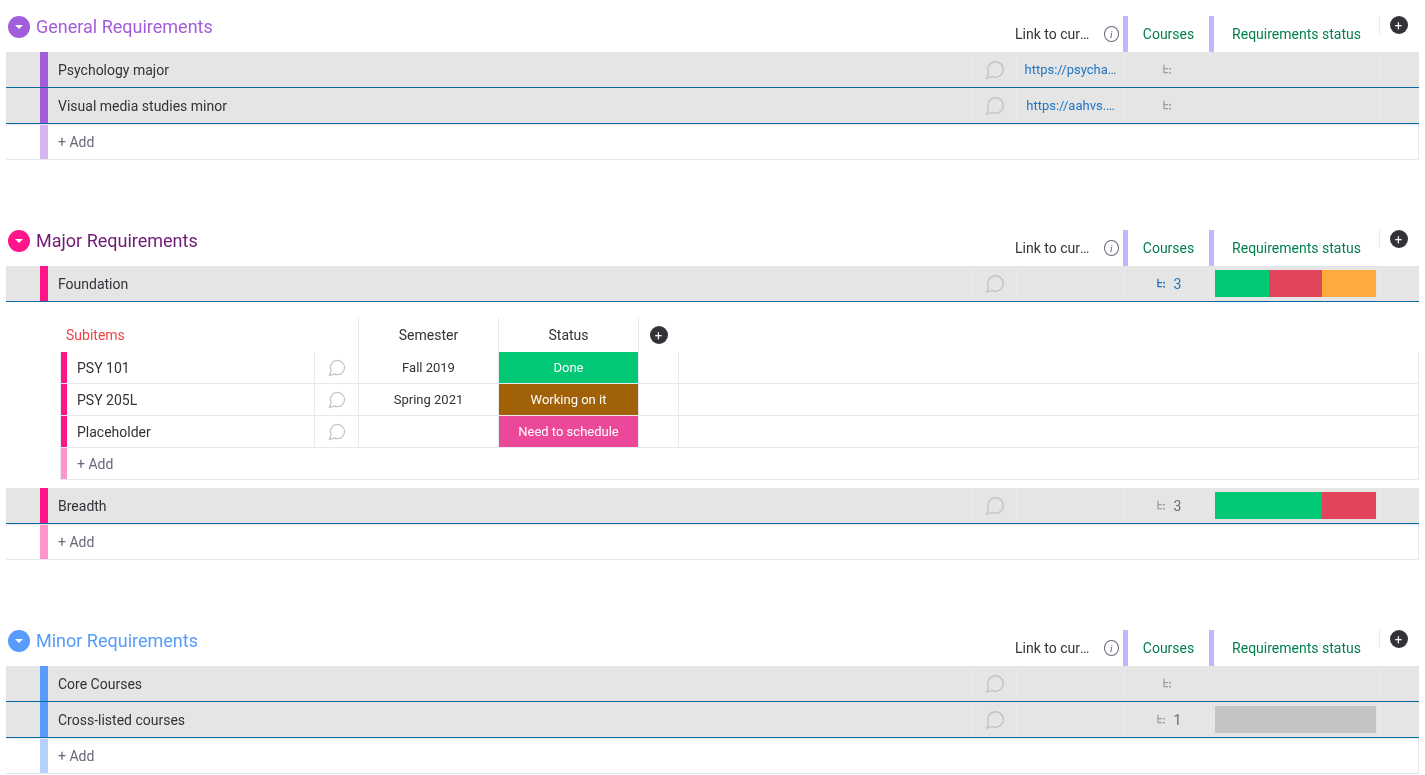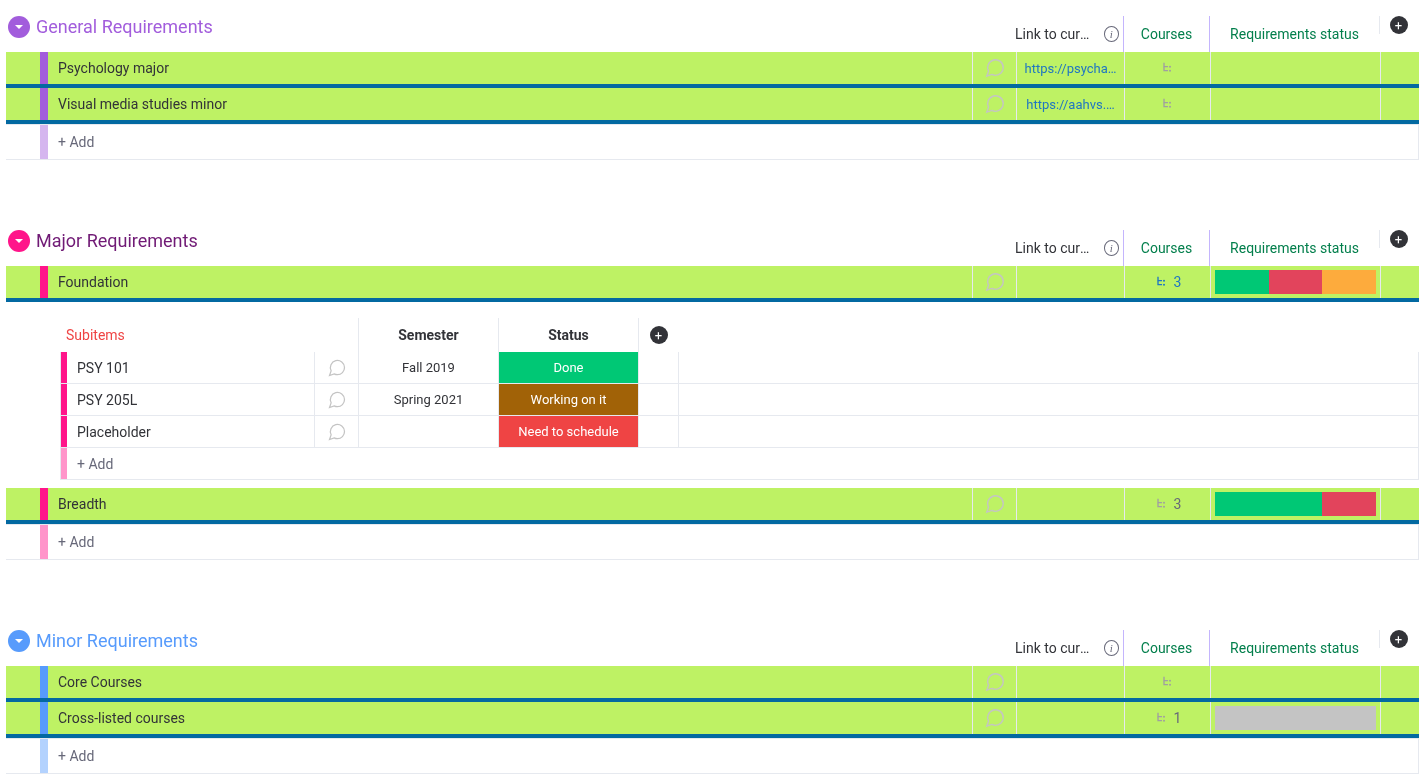--- a/index.html
+++ b/index.html
@@ -37,21 +37,21 @@
   }
   .group-header-spacer { flex: 1 1 auto; }
 
   .hdr-cell {
     font-size: 14px;
     color: #323338;
     display: flex;
     align-items: center;
     justify-content: center;
     height: 36px;
-    border-left: 1px solid #c4b5fd;
+    border-left: 5px solid #c4b5fd;
     text-align: center;
   }
   .hdr-link {
     width: 108px;
     justify-content: flex-end;
     padding-right: 4px;
     border-left: none;
     gap: 10px;
     overflow: hidden;
   }
@@ -73,22 +73,22 @@
   .circle-icon.outline {
     background: #fff; color: #676879; border: 1px solid #676879;
     width: 16px; height: 16px; font-size: 11px; font-style: italic; font-family: Georgia, serif;
   }
 
   
   .row {
     display: flex;
     align-items: stretch;
     height: 36px;
-    background: #bef264;
-    border-bottom: 4px solid #0369a1;
+    background: #e5e5e5;
+    border-bottom: 1px solid #0369a1;
   }
   .row.add { background: #fff; border: 1px solid #e6e9ef; border-left: none; border-right: none; }
   .row .indent-spacer { width: 34px; flex: 0 0 auto; }
   .color-bar { width: 8px; flex: 0 0 auto; }
   .name-cell {
     flex: 1 1 auto;
     display: flex; align-items: center;
     padding: 0 10px;
     font-size: 14px;
     color: #323338;
@@ -135,21 +135,21 @@
   .row.add .color-bar { opacity: 0.45; }
 
   
   .subitems-wrap { padding: 16px 0 8px 54px; }
   .sub-header {
     display: flex; align-items: center; height: 34px;
   }
   .sub-hdr-name { flex: 0 0 298px; padding-left: 6px; font-size: 14px; color: #ef4444; }
   .sub-hdr-semester, .sub-hdr-status {
     flex: 0 0 140px; text-align: center; font-size: 14px;
-    border-left: 1px solid #e6e9ef; height: 100%; display:flex; align-items:center; justify-content:center;font-weight:bold;
+    border-left: 1px solid #e6e9ef; height: 100%; display:flex; align-items:center; justify-content:center;
   }
   .sub-hdr-plus { flex: 0 0 40px; display:flex; align-items:center; justify-content:center; border-left:1px solid #e6e9ef; height:100%;}
   .sub-hdr-rest { flex: 1 1 auto; }
 
   .sub-row {
     display: flex; align-items: stretch; height: 32px;
     border: 1px solid #e6e9ef; border-top: none;
     background: #fff;
   }
   .sub-row:first-of-type { border-top: 1px solid #e6e9ef; }
@@ -332,21 +332,21 @@
         </div>
         <div class="sub-row">
           <span class="sub-color" style="background:#ff158a"></span>
           <span class="sub-name">Placeholder</span>
           <span class="sub-comment">
             <svg viewBox="0 0 24 24">
               <path d="M21 11.5a8.38 8.38 0 0 1-8.5 8.5 8.5 8.5 0 0 1-3.9-.95L3 21l1.95-5.6A8.5 8.5 0 1 1 21 11.5z"></path>
             </svg>
           </span>
           <span class="sub-semester"></span>
-          <span class="sub-status" style="background:#ef4444">Need to schedule</span>
+          <span class="sub-status" style="background:#ec4899">Need to schedule</span>
           <span class="sub-end"></span>
           <span class="sub-rest"></span>
         </div>
         <div class="sub-row add">
           <span class="sub-color" style="background:#ff158a"></span>
           <span class="sub-name">+ Add</span>
         </div>
       </div>
       <div class="row">
         <span class="indent-spacer"></span>

